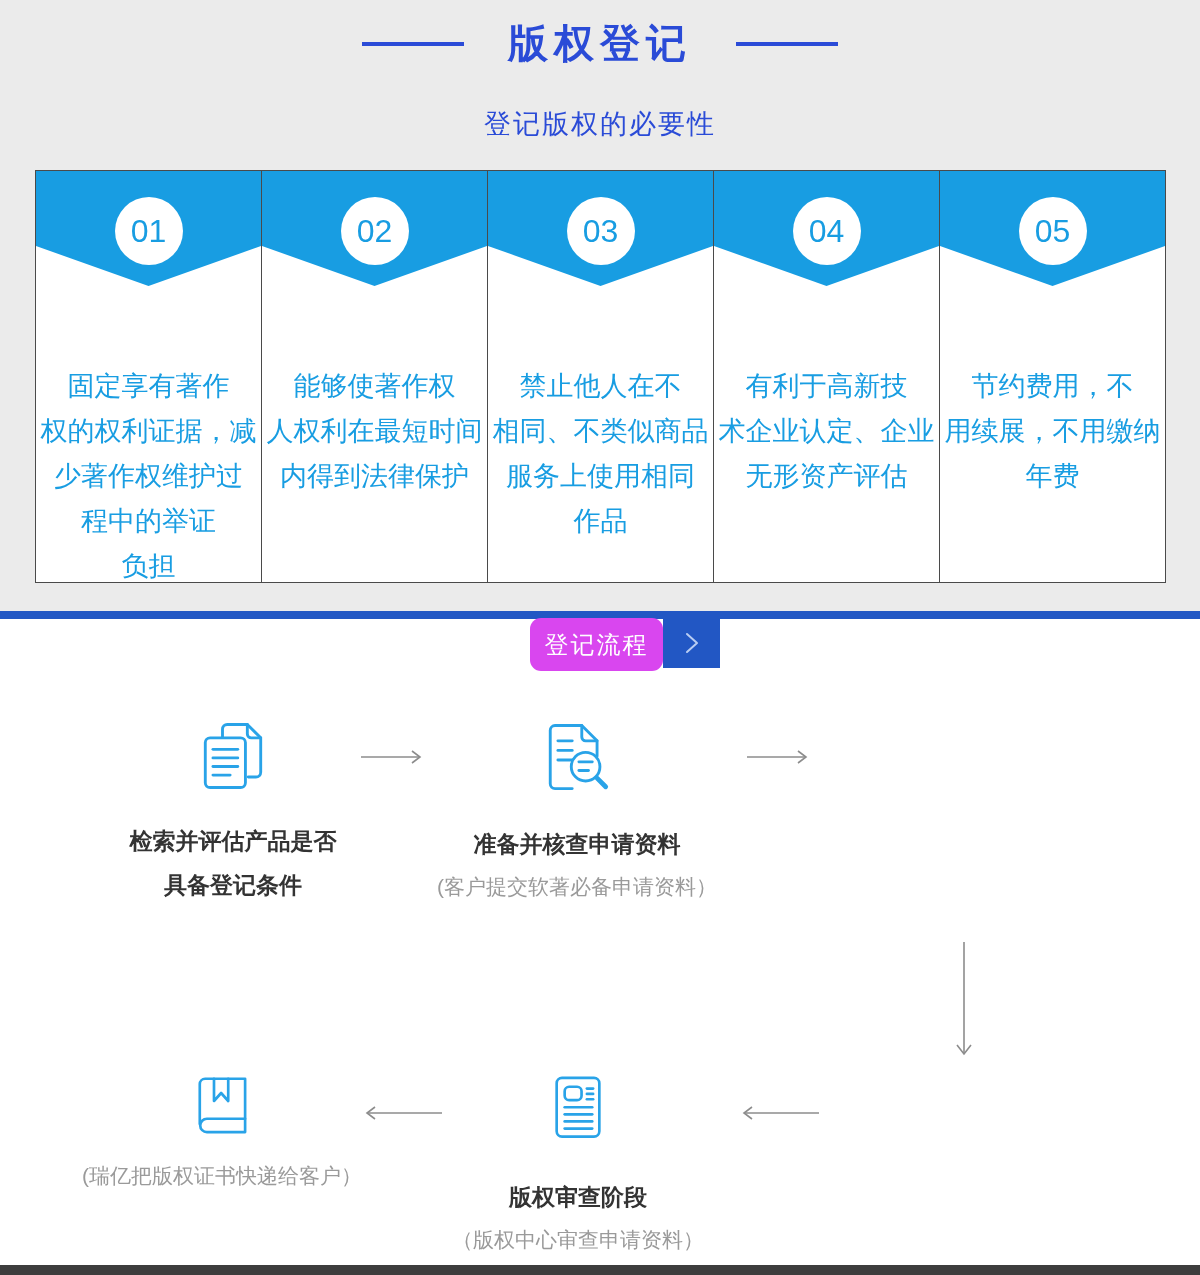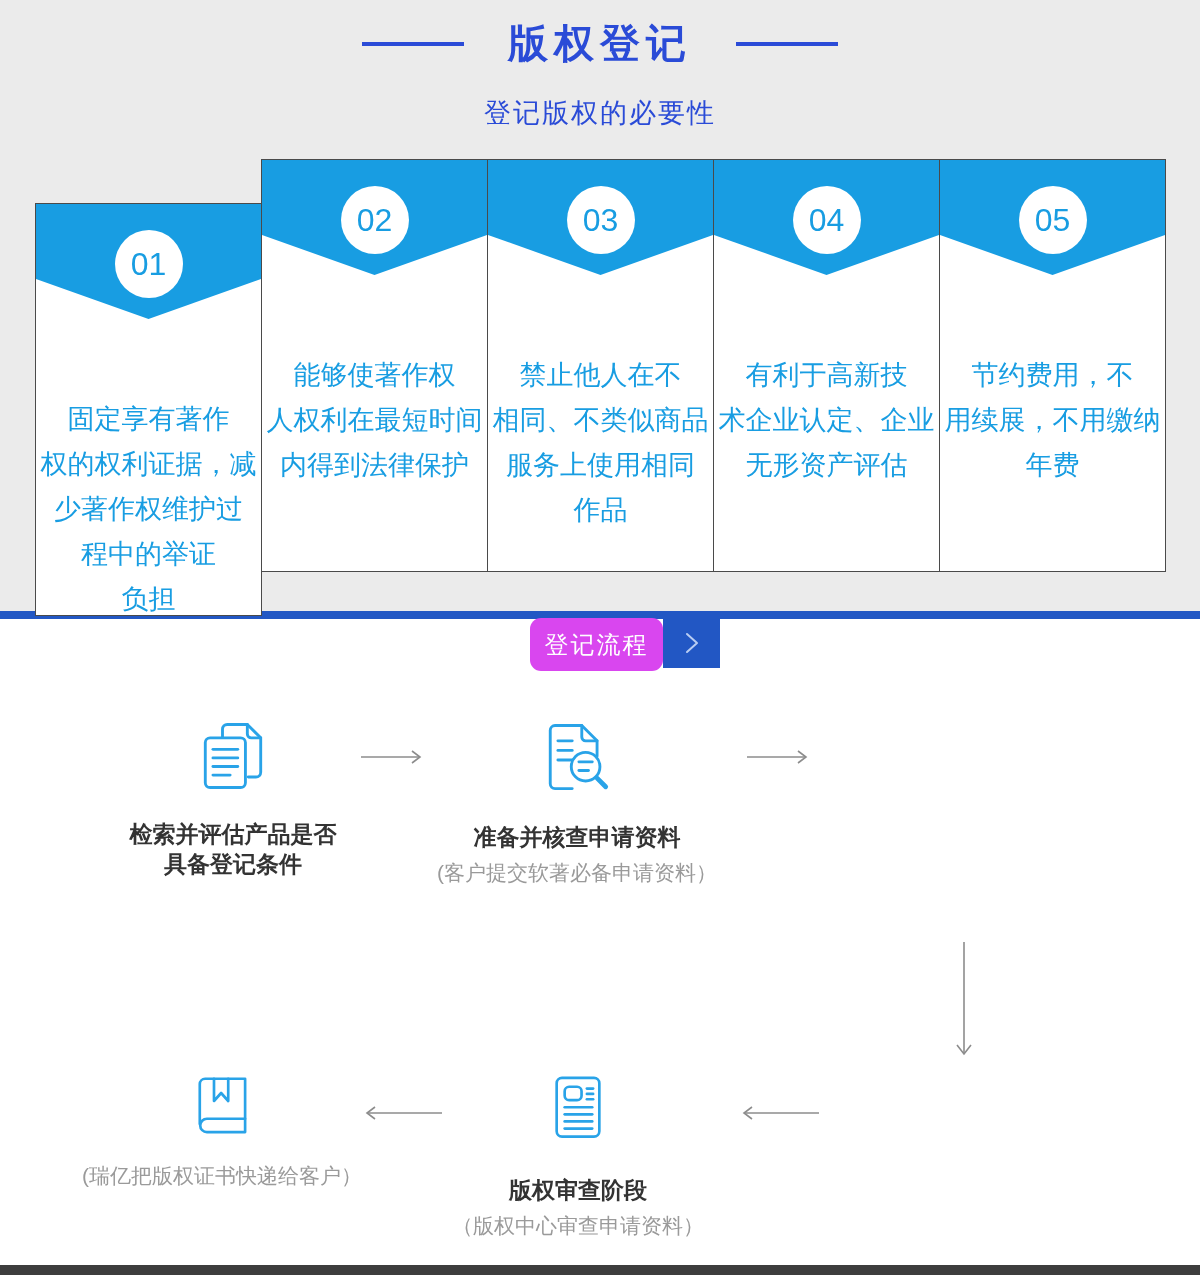--- a/index.html
+++ b/index.html
@@ -4,25 +4,25 @@
 <style>
   * { margin:0; padding:0; box-sizing:border-box; }
   body { font-family: "Liberation Sans", "DejaVu Sans", sans-serif; background:#fff; }
   .page { position:relative; width:1200px; height:1275px; margin:0 auto; overflow:hidden; background:#fff; }
 
   
   .top-section { height:611px; background:#ebebeb; }
   .title-row { display:flex; align-items:center; justify-content:center; gap:44px; padding-top:16px; }
   .decor-line { width:102px; height:4px; background:#2a4bd7; }
   .page-title { font-size:40px; font-weight:bold; color:#2a4bd7; letter-spacing:6px; }
-  .page-subtitle { margin-top:24px; text-align:center; font-size:27px; color:#2a4bd7; letter-spacing:2px; }
+  .page-subtitle { margin-top:35px; text-align:center; font-size:27px; color:#2a4bd7; letter-spacing:2px; }
 
   .cards { display:flex; margin:28px 34px 0 35px; }
   .card { flex:1; position:relative; background:#fff; border:1px solid #4a4a4a; margin-left:-1px; height:413px; }
-  .card:first-child { margin-left:0;margin-top:44px; }
+  .card:first-child { margin-left:0; }
   .card-head { height:75px; background:#189de2; }
   .card-chevron { display:block; width:100%; height:40px; }
   .card-num { position:absolute; top:26px; left:50%; transform:translateX(-50%);
               width:68px; height:68px; border-radius:50%; background:#fff;
               display:flex; align-items:center; justify-content:center;
               font-size:32px; color:#189de2; font-weight:500; }
   .card-text { margin-top:78px; text-align:center; color:#189de2;
                font-size:27px; line-height:45px; white-space:pre-line; }
 
   
@@ -32,21 +32,21 @@
   .process-tab { position:absolute; top:-1px; left:530px; display:flex; cursor:pointer; }
   .tab-dark { width:133px; height:53px; background:#d946ef; color:#fff;
               display:flex; align-items:center; justify-content:center;
               font-size:24px; letter-spacing:2px;border-radius:11px; }
   .tab-blue { width:57px; height:50px; background:#2257c4;
               display:flex; align-items:center; justify-content:center; }
 
   .flow-step { position:absolute; width:400px; text-align:center; }
   .step-icon { display:flex; justify-content:center; height:86px; }
   .step-title { margin-top:20px; font-size:23px; font-weight:bold; color:#333;
-                line-height:30px; white-space:pre-line; }
+                line-height:44px; white-space:pre-line; }
   .step-subtitle { margin-top:2px; font-size:21px; color:#9a9a9a;
                    line-height:38px; white-space:pre-line; }
   .flow-arrow { position:absolute; }
 
   .bottom-bar { position:absolute; left:0; bottom:0; width:100%; height:10px; background:#3d3d3d; }
 
   svg.icon { stroke:#29a3e8; fill:none; stroke-width:3; stroke-linecap:round; stroke-linejoin:round; }
   svg.arrow { stroke:#8c8c8c; fill:none; stroke-width:1.6; }
 </style>
 </head>

